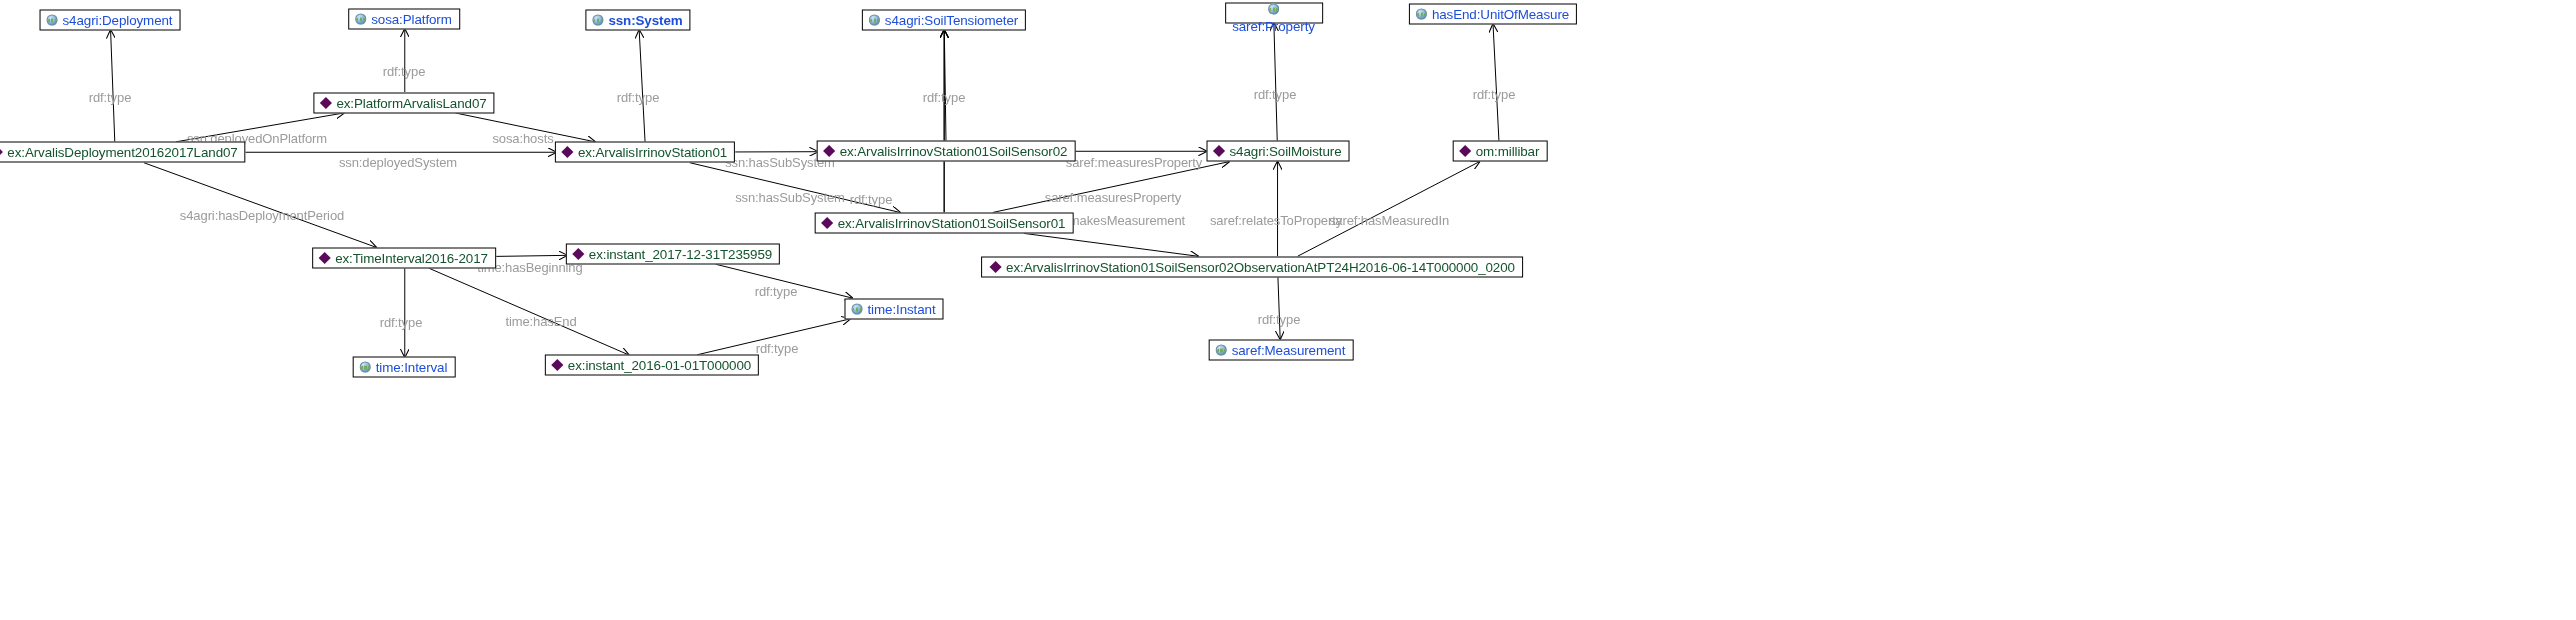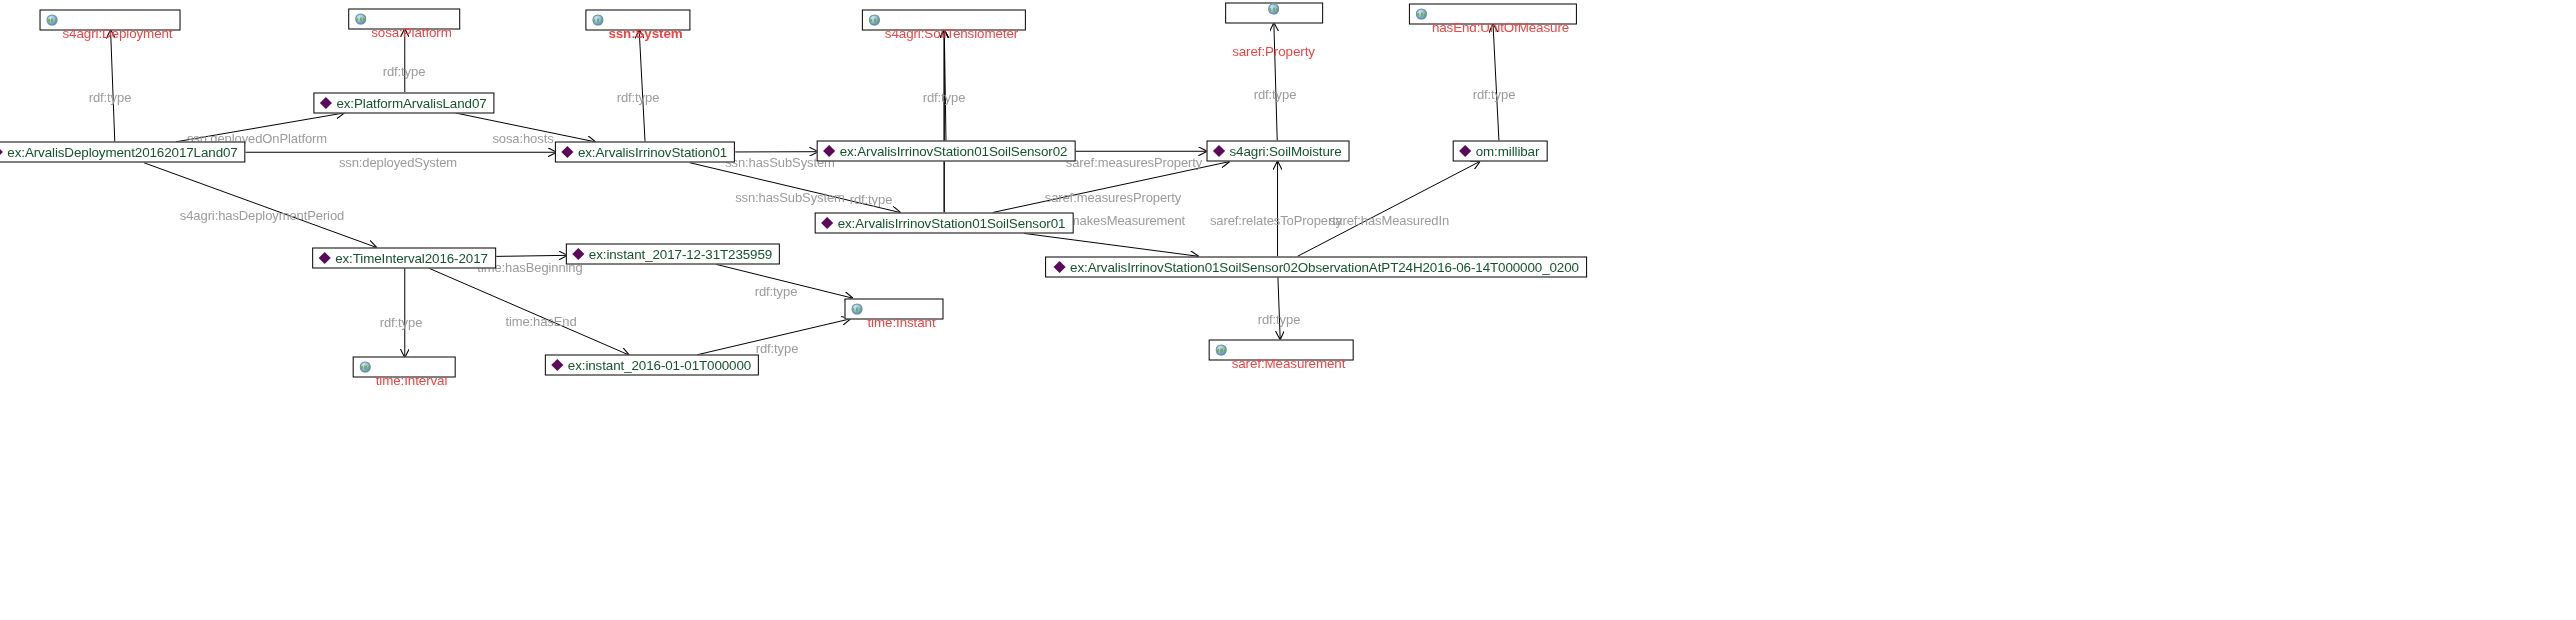--- a/index.html
+++ b/index.html
@@ -36,21 +36,21 @@
     white-space: nowrap;
     transform: translate(-50%, -50%);
     z-index: 5;
   }
   .node .nlabel {
     font-size: 13.4px;
     line-height: 13px;
     color: #3b0a3b;
     letter-spacing: -0.1px;
   }
-  .node.cls .nlabel { color: #ef4444; margin-top: 25px; }
+  .node.cls .nlabel { color: #1d4ed8; }
   .node.ind .nlabel { color: #14532d; }
 
   
   .ico-globe {
     width: 11px;
     height: 11px;
     border-radius: 50%;
     flex: 0 0 auto;
     background:
       radial-gradient(circle at 35% 30%, #cfe4f2 0%, #8fbede 40%, #4f8cb5 75%, #2f5f85 100%);
@@ -183,21 +183,21 @@
         <span class="nlabel">ex:ArvalisIrrinovStation01SoilSensor01</span>
       </div>
       <div class="node ind" style="left: 404px; top: 258px;">
         <span class="ico-diamond"></span>
         <span class="nlabel">ex:TimeInterval2016-2017</span>
       </div>
       <div class="node ind" style="left: 673px; top: 254px;">
         <span class="ico-diamond"></span>
         <span class="nlabel">ex:instant_2017-12-31T235959</span>
       </div>
-      <div class="node ind" style="left: 1316px; top: 267px; padding-left: 8px;">
+      <div class="node ind" style="left: 1252px; top: 267px; padding-left: 8px;">
         <span class="ico-diamond"></span>
         <span class="nlabel">ex:ArvalisIrrinovStation01SoilSensor02ObservationAtPT24H2016-06-14T000000_0200</span>
       </div>
       <div class="node cls" style="left: 894px; top: 309px;">
         <span class="ico-globe"></span>
         <span class="nlabel">time:Instant</span>
       </div>
       <div class="node cls" style="left: 404px; top: 367px;">
         <span class="ico-globe"></span>
         <span class="nlabel">time:Interval</span>

